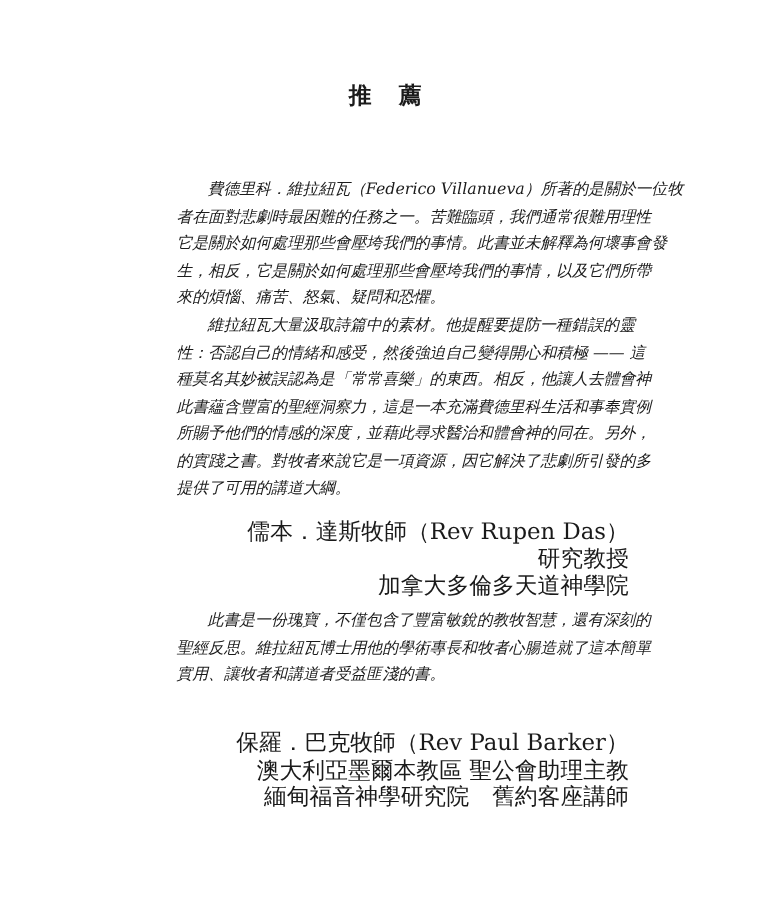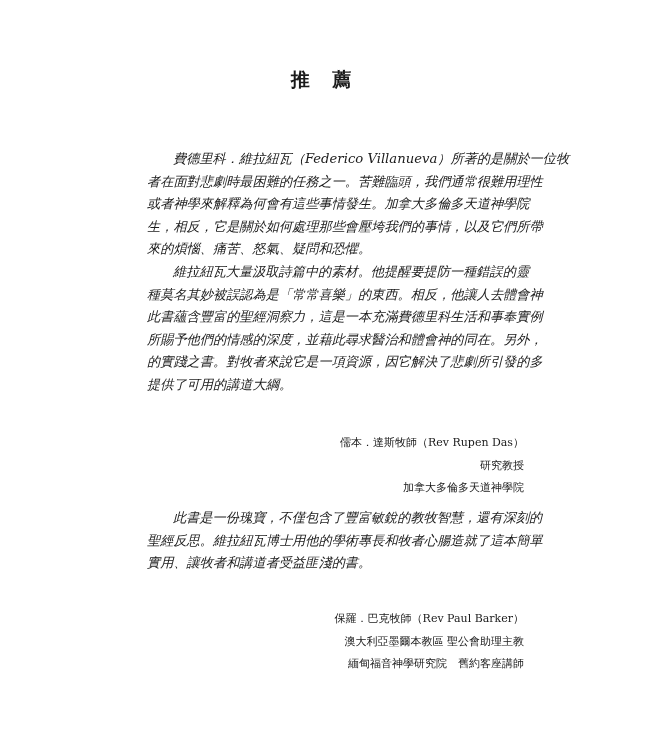--- a/index.html
+++ b/index.html
@@ -16,41 +16,42 @@
   }
   .para {
     position: absolute; left: 147px; width: 378px;
     font-size: 13.2px; line-height: 22.6px; font-style: italic;
   }
   .line { display: block; white-space: nowrap; text-align: justify; text-align-last: justify; height: 22.6px; }
   .line.last { text-align-last: left; }
   .line.indent { padding-left: 26px; }
   .sig {
     position: absolute; right: 126px; text-align: right;
-    font-size: 11px; line-height: 22.6px;
+    font-size: 19px; line-height: 22.6px;
   }
   .sig .line { text-align: right; text-align-last: right; }
 </style>
 </head>
 <body>
 
 <div class="page">
 
   <div class="title">推 薦</div>
 
   <div class="para" style="top:148px;">
     <span class="line indent">費德里科．維拉紐瓦（Federico Villanueva）所著的是關於一位牧</span>
     <span class="line">者在面對悲劇時最困難的任務之一。苦難臨頭，我們通常很難用理性</span>
-    <span class="line">或者神學來解釋為何會有這些事情發生。加拿大多倫多天道神學院</span>
+    <span class="line">它是關於如何處理那些會壓垮我們的事情。此書並未解釋為何壞事會發</span>
     <span class="line">生，相反，它是關於如何處理那些會壓垮我們的事情，以及它們所帶</span>
     <span class="line last">來的煩惱、痛苦、怒氣、疑問和恐懼。</span>
   </div>
 
   <div class="para" style="top:261px;">
     <span class="line indent">維拉紐瓦大量汲取詩篇中的素材。他提醒要提防一種錯誤的靈</span>
+    <span class="line">性：否認自己的情緒和感受，然後強迫自己變得開心和積極 —— 這</span>
     <span class="line">種莫名其妙被誤認為是「常常喜樂」的東西。相反，他讓人去體會神</span>
     <span class="line">此書蘊含豐富的聖經洞察力，這是一本充滿費德里科生活和事奉實例</span>
     <span class="line">所賜予他們的情感的深度，並藉此尋求醫治和體會神的同在。另外，</span>
     <span class="line">的實踐之書。對牧者來說它是一項資源，因它解決了悲劇所引發的多</span>
     <span class="line last">提供了可用的講道大綱。</span>
   </div>
 
   <div class="sig" style="top:432px;">
     <span class="line">儒本．達斯牧師（Rev Rupen Das）</span>
     <span class="line">研究教授</span>

